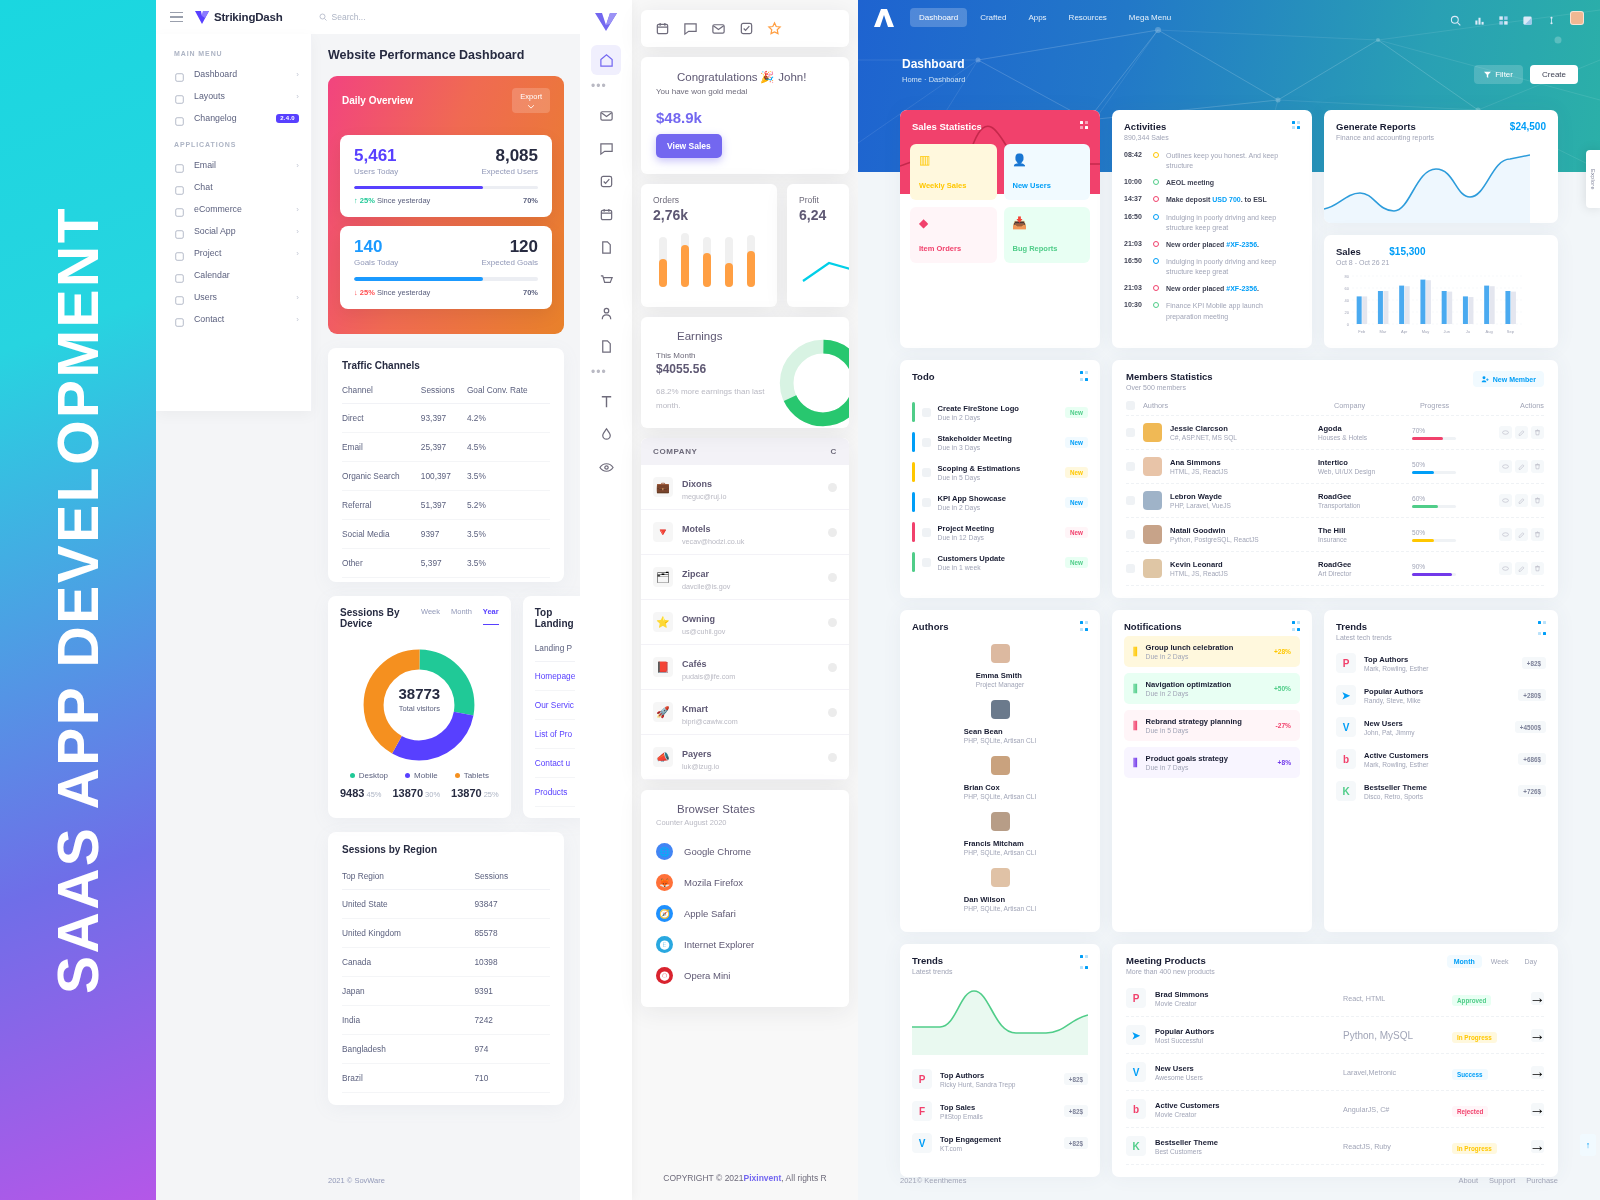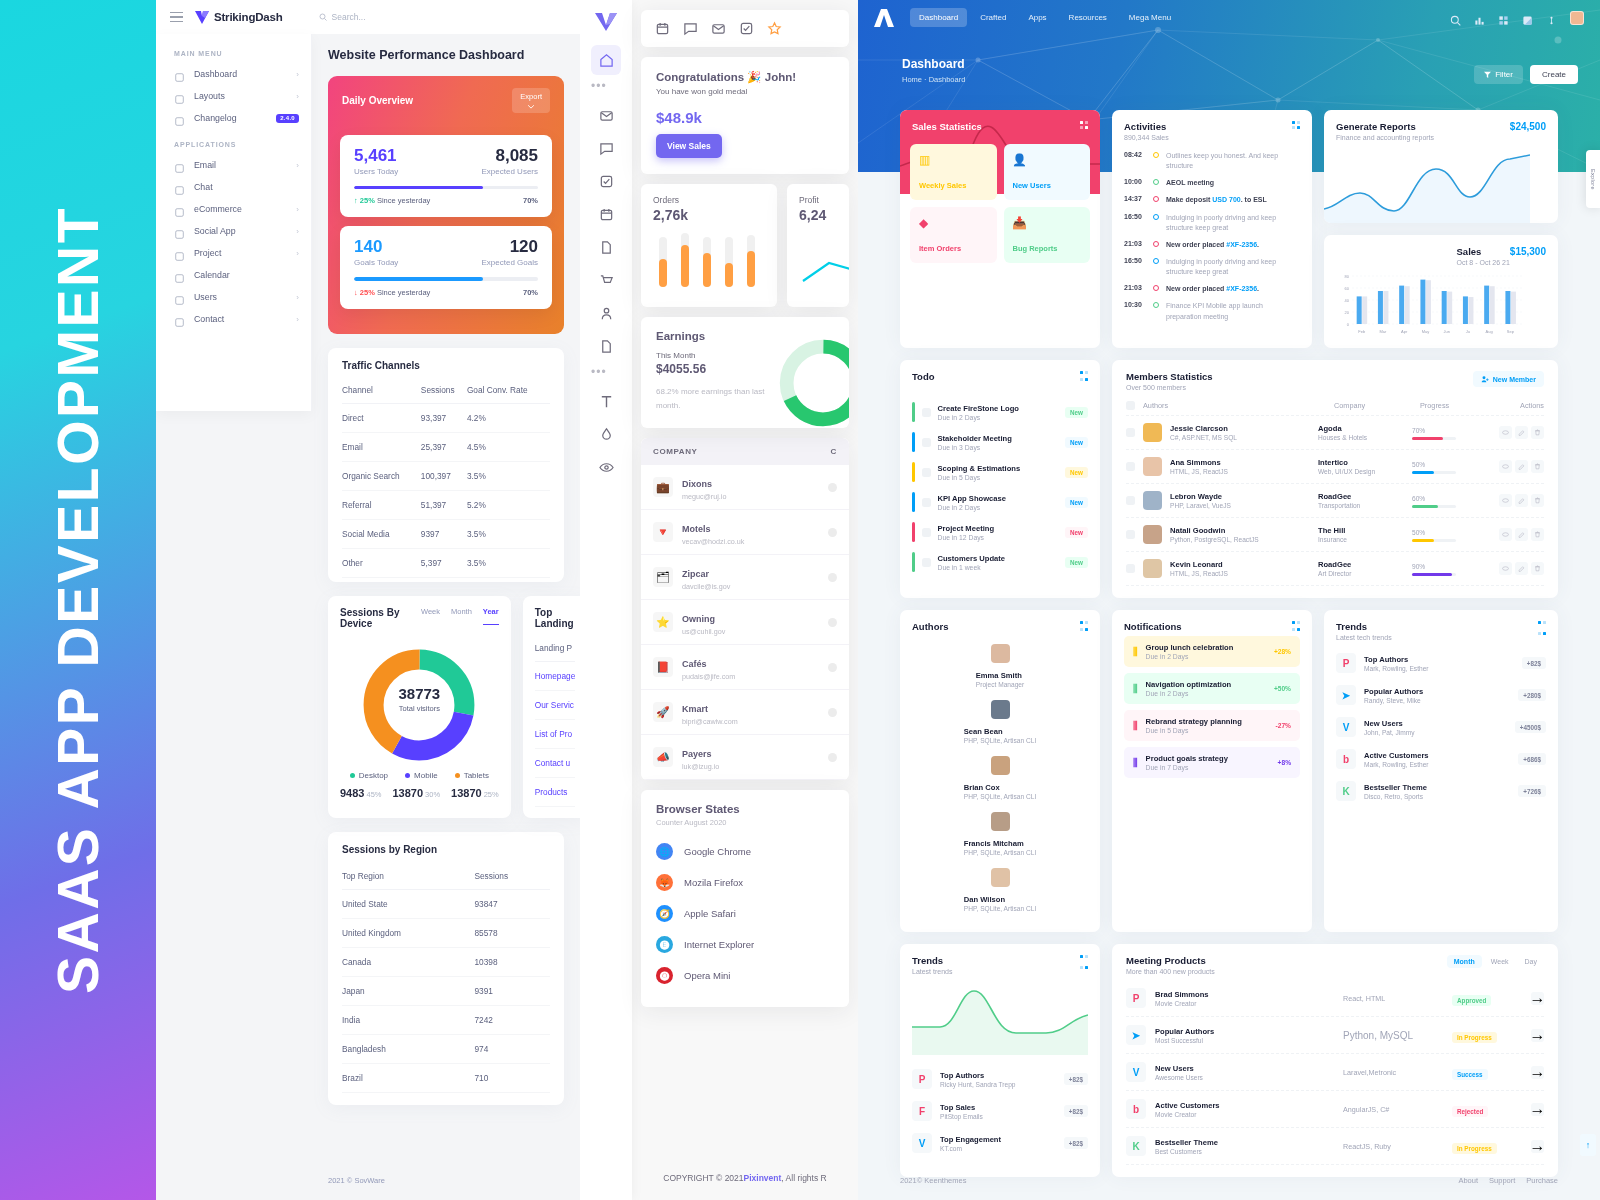--- a/index.html
+++ b/index.html
@@ -107,21 +107,21 @@
     box-shadow:2px 0 10px rgba(0,0,0,.04); }
   #p2-rail .logo { margin:5px 0 10px; }
   .rail-ic { width:30px;height:30px;display:flex;align-items:center;justify-content:center;
      color:#6e6b7b; margin-bottom:3px; border-radius:6px; }
   .rail-ic.on { background:#f0effd; color:#7367f0; }
   .rail-dots { color:#b9b9c3; font-size:12px; letter-spacing:1px; line-height:1; margin:5px 0 8px; }
   #p2-main { position:absolute; left:52px; top:0; right:0; bottom:0; padding:10px 9px; }
   .p2-card { background:#fff; border-radius:6px; box-shadow:0 4px 24px rgba(34,41,47,.08); }
   .p2-toolbar { display:flex; gap:13px; padding:11px 14px; }
   .p2-toolbar .ti { width:15px;height:15px;color:#6e6b7b; }
-  .congr-title { font-size:11.5px; font-weight:bold; color:#5e5873; }
+  .congr-title { font-size:11.5px; font-weight:normal; color:#5e5873;margin-left:21px; }
   .congr-sub { font-size:8px; color:#6e6b7b; margin-top:3px; }
   .congr-amt { font-size:15px; font-weight:bold; color:#7367f0; margin:13px 0 8px; }
   .btn-primary { background:#7367f0; color:#fff; font-size:8.5px; padding:7px 11px;
      border-radius:5px; display:inline-block; font-weight:bold;
      box-shadow:0 3px 8px rgba(115,103,240,.4); }
   .kpi-lbl { font-size:8.5px; color:#6e6b7b; }
   .kpi-val { font-size:14px; font-weight:bold; color:#5e5873; margin-top:2px; }
   .comp-head { background:#f3f2f7; font-size:8px; letter-spacing:.6px; color:#6e6b7b;
      font-weight:bold; padding:9px 12px; border-radius:6px 6px 0 0; }
   .comp-row { display:flex; align-items:center; gap:9px; padding:8px 12px; border-bottom:1px solid #f3f2f7; }
@@ -954,21 +954,21 @@
               <div class="m-sub">Finance and accounting reports</div>
             </div>
             <div style="font-size:10px;font-weight:bold;color:#009ef7">$24,500</div>
           </div>
           <svg width="206" height="74" viewBox="0 0 206 74" style="display:block;margin-top:8px">
             <path d="M0 60 C14 58, 22 44, 36 44 C50 44, 54 62, 70 62 C86 62, 92 20, 112 20 C130 20, 132 48, 146 48 C162 48, 168 10, 186 10 L206 6 L206 74 L0 74 Z" fill="#eef7fe"></path>
             <path d="M0 60 C14 58, 22 44, 36 44 C50 44, 54 62, 70 62 C86 62, 92 20, 112 20 C130 20, 132 48, 146 48 C162 48, 168 10, 186 10 L206 6" fill="none" stroke="#2d9cdb" stroke-width="1.6"></path>
           </svg>
         </div>
         <div class="m-card" style="padding:11px 12px 10px">
-          <div style="display:flex;justify-content:flex-end">
+          <div style="display:flex;justify-content:flex-start">
             <div>
               <div class="m-title">Sales</div>
               <div class="m-sub">Oct 8 - Oct 26 21</div>
             </div>
             <div style="font-size:10px;font-weight:bold;color:#009ef7">$15,300</div>
           </div>
           <svg width="186" height="62" viewBox="0 0 186 62" style="margin-top:6px" id="sales-bars">
               <line x1="16" y1="52" x2="186" y2="52" stroke="#eff2f5" stroke-width=".5" stroke-dasharray="2 2"></line>
               <text x="13" y="54" font-size="4" fill="#a1a5b7" text-anchor="end">0</text>
               <line x1="16" y1="40" x2="186" y2="40" stroke="#eff2f5" stroke-width=".5" stroke-dasharray="2 2"></line>

